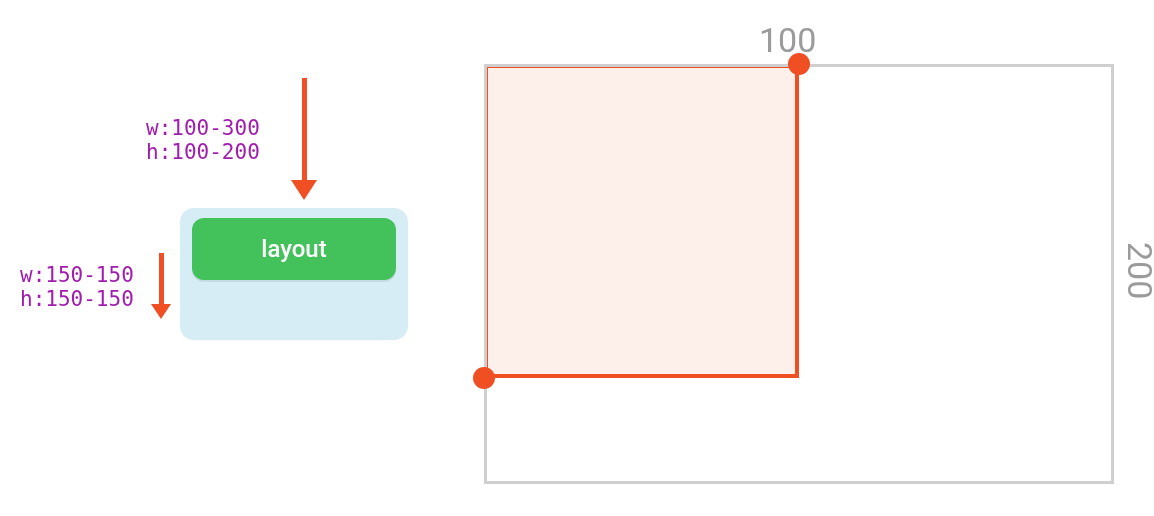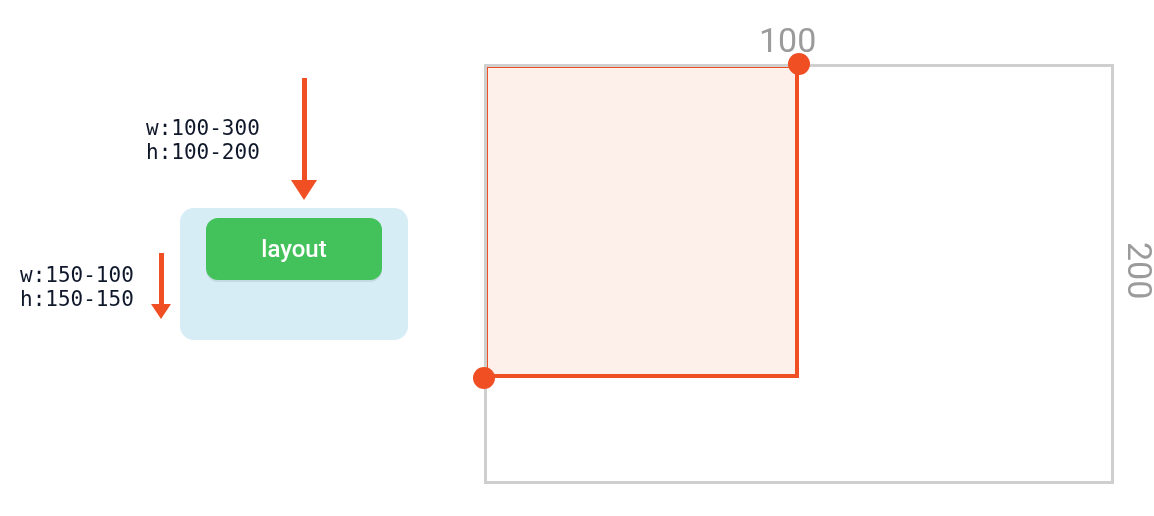--- a/index.html
+++ b/index.html
@@ -12,21 +12,21 @@
     position: relative;
     overflow: hidden;
   }
 
   
   .constraint-label {
     position: absolute;
     font-family: ui-monospace, SFMono-Regular, Menlo, Consolas, monospace;
     font-size: 21px;
     line-height: 1.15;
-    color: #0f172a;
+    color: #a21caf;
     white-space: pre;
   }
   .arrow-down {
     position: absolute;
   }
   .arrow-down .shaft {
     position: absolute;
     left: 50%;
     top: 0;
     width: 5px;
@@ -65,21 +65,21 @@
   .size-title {
     font-size: 26px;
     font-weight: 700;
     color: #111;
     text-align: center;
     margin-top: 4px;
     margin-bottom: 10px;
   }
   .layout-btn {
     margin: 0 auto;
-    width: 176px;
+    width: 204px;
     height: 62px;
     background: #43c15a;
     border-radius: 12px;
     color: #ffffff;
     font-size: 24px;
     font-weight: 500;
     display: flex;
     align-items: center;
     justify-content: center;
     box-shadow: 0 2px 0 rgba(0,0,0,0.08);
@@ -130,21 +130,21 @@
 <body>
 
 <div class="constraint-label" style="left:146px; top:116px;">w:100-300
 h:100-200</div>
 
 <div class="arrow-down" style="left:291px; top:78px; width:26px; height:122px;">
   <div class="shaft" style="height:102px;"></div>
   <div class="head"></div>
 </div>
 
-<div class="constraint-label" style="left:20px; top:263px;">w:150-100
+<div class="constraint-label" style="left:20px; top:263px;">w:150-150
 h:150-150</div>
 
 <div class="arrow-down" style="left:150px; top:253px; width:22px; height:66px;">
   <div class="shaft" style="height:51px;"></div>
   <div class="head small"></div>
 </div>
 
 <div class="size-box">
   <div class="layout-btn">layout</div>
 </div>

